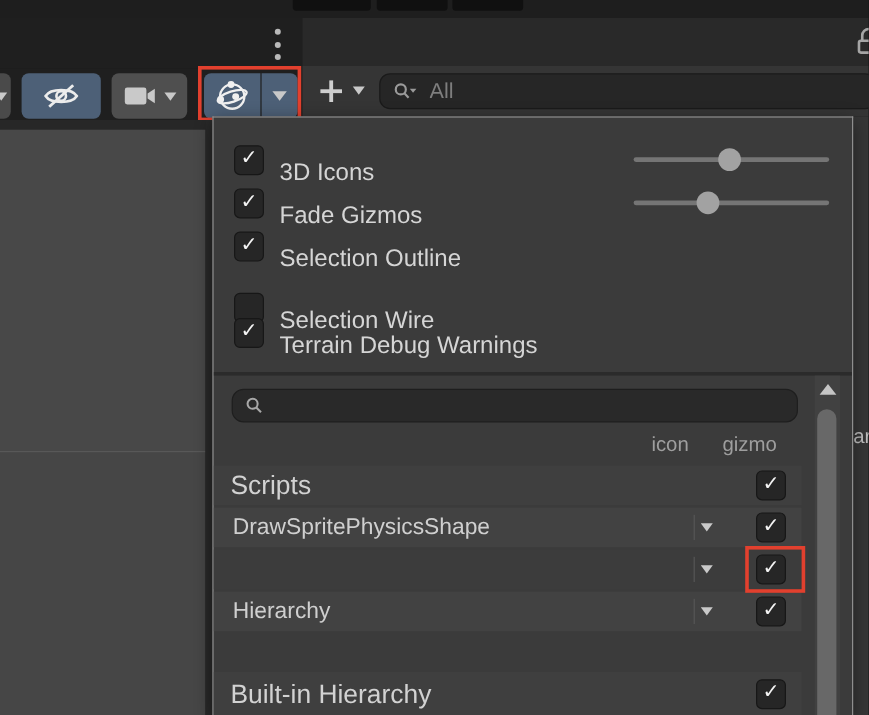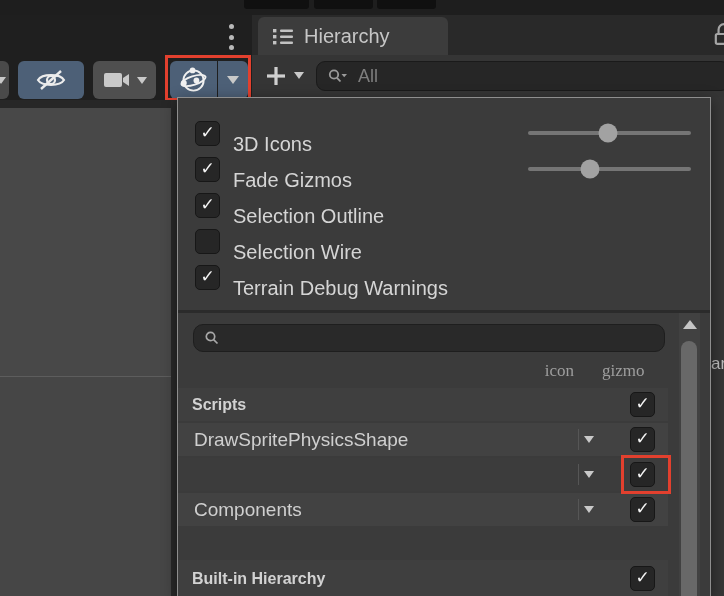--- a/index.html
+++ b/index.html
@@ -68,26 +68,26 @@
   .slider .track{position:absolute;left:0;right:0;top:50%;height:4px;margin-top:-2px;background:#757575;border-radius:2px;}
   .slider .knob{position:absolute;top:50%;width:19px;height:19px;border-radius:50%;background:#a2a2a2;
     transform:translate(-50%,-50%);}
   .popup-divider{left:0;top:212px;width:532px;height:3px;background:#2b2b2b;}
 
   .popup-search{left:15px;top:226px;width:472px;height:28px;background:#292929;border:1px solid #1e1e1e;border-radius:10px;
     display:flex;align-items:center;padding:0 10px;box-sizing:border-box;}
   .popup-search input{background:transparent;border:none;outline:none;color:#cccccc;font-size:16px;width:420px;
     font-family:"Liberation Sans",sans-serif;}
 
-  .col-header{top:263px;font-size:17px;color:#9e9e9e;font-family:Liberation Serif, serif;}
+  .col-header{top:263px;font-size:17px;color:#9e9e9e;}
   .col-icon{left:330px;width:66px;text-align:right;}
   .col-gizmo{left:424px;width:58px;}
 
   .section-row{left:0;width:490px;height:33px;display:flex;align-items:center;box-sizing:border-box;}
-  .section-label{margin-left:14px;font-size:16px;font-weight:700;color:#d2d2d2;}
+  .section-label{margin-left:14px;font-size:22px;font-weight:400;color:#d2d2d2;}
   .row-scripts{top:290px;background:#3f3f3f;}
   .row-builtin{top:462px;height:37px;background:#3f3f3f;}
 
   .item-row{left:0;width:490px;height:33px;display:flex;align-items:center;box-sizing:border-box;}
   .row-a{background:#424242;}
   .row-b{background:#3c3c3c;}
   .item-name{margin-left:16px;font-size:19px;color:#cfcfcf;white-space:nowrap;}
   .row-sep{position:absolute;left:400px;top:6px;width:1px;height:21px;background:#565656;}
   .row-arrow{position:absolute;left:406px;top:13px;}
   .cb-col{position:absolute;left:452px;top:4px;}
@@ -153,31 +153,20 @@
 
   <div class="abs under-toolbar"></div>
 
   <div class="abs scene-view">
     <div class="abs scene-horizon"></div>
     <div class="abs scene-lower"></div>
   </div>
   <div class="abs v-gap"></div>
 
   <div class="abs h-tabstrip">
-    <div class="abs h-tab">
-      <svg width="22" height="19" viewBox="0 0 22 19">
-        <rect x="1" y="2" width="3.4" height="3.4" fill="#c2c2c2"></rect>
-          <rect x="8" y="2.6" width="13" height="2.4" rx="1" fill="#c2c2c2"></rect>
-        <rect x="1" y="8" width="3.4" height="3.4" fill="#c2c2c2"></rect>
-          <rect x="8" y="8.6" width="13" height="2.4" rx="1" fill="#c2c2c2"></rect>
-        <rect x="1" y="14" width="3.4" height="3.4" fill="#c2c2c2"></rect>
-          <rect x="8" y="14.6" width="13" height="2.4" rx="1" fill="#c2c2c2"></rect>
-      </svg>
-      <span class="h-tab-label">Hierarchy</span>
-    </div>
     <div class="abs lock-partial">
       <svg width="24" height="26" viewBox="0 0 22 22">
         <path d="M6 11 V7 a5 5 0 0 1 10 0 V11" fill="none" stroke="#a5a5a5" stroke-width="2"></path>
         <rect x="3.5" y="11" width="15" height="9" rx="1.5" fill="none" stroke="#a5a5a5" stroke-width="2"></rect>
       </svg>
     </div>
   </div>
 
   <div class="abs h-toolbar">
     <div class="abs plus-btn">
@@ -222,21 +211,21 @@
         <div class="track"></div>
         <div class="knob" style="left: 38%;"></div>
       </div>
     </div>
     <div class="abs opt-row" style="top:89px;">
       <div class="checkbox">
           <span>✓</span>
         </div>
       <span class="opt-label">Selection Outline</span>
     </div>
-    <div class="abs opt-row" style="top:125px;text-align:center;">
+    <div class="abs opt-row" style="top:140px;text-align:center;">
       <div class="checkbox">
           <span></span>
         </div>
       <span class="opt-label">Selection Wire</span>
     </div>
     <div class="abs opt-row" style="top:161px;">
       <div class="checkbox">
           <span>✓</span>
         </div>
       <span class="opt-label">Terrain Debug Warnings</span>
@@ -271,21 +260,21 @@
         </div>
     </div>
     <div class="abs item-row row-b" style="top:360px;">
       <div class="row-sep"></div>
       <div class="row-arrow tri-down small"></div>
       <div class="checkbox cb-col">
           <span>✓</span>
         </div>
     </div>
     <div class="abs item-row row-a" style="top:395px;">
-      <span class="item-name">Components</span>
+      <span class="item-name">Hierarchy</span>
       <div class="row-sep"></div>
       <div class="row-arrow tri-down small"></div>
       <div class="checkbox cb-col">
           <span>✓</span>
         </div>
     </div>
 
     <div class="abs red-frame frame-checkbox"></div>
 
     <div class="abs section-row row-builtin">

